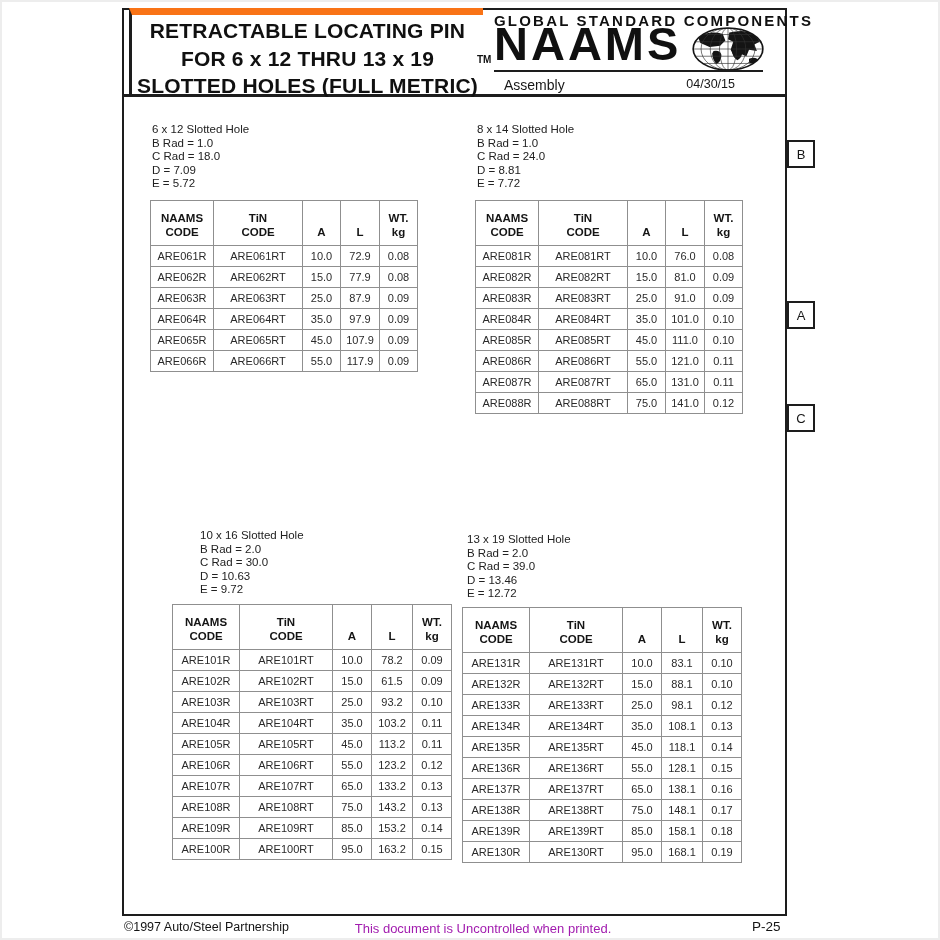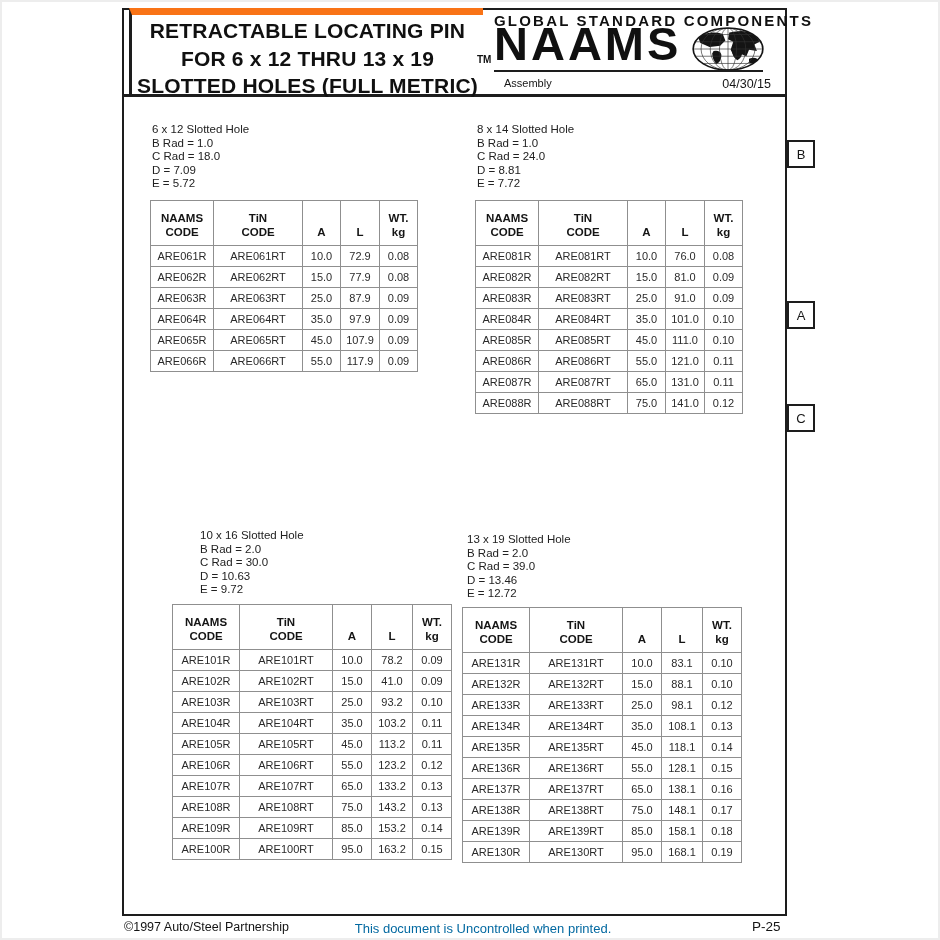--- a/index.html
+++ b/index.html
@@ -41,22 +41,22 @@
     position:absolute; left:477px; top:54px;
     font-size:10px; font-weight:bold; color:#101010;
   }
   .brand-name {
     position:absolute; left:494px; top:20px;
     font-size:47px; font-weight:bold; letter-spacing:3px;
     color:#101010; line-height:1;
   }
   .brand-globe { position:absolute; left:691px; top:26px; width:74px; height:46px; }
   .brand-rule { position:absolute; left:494px; top:70px; width:269px; height:2px; background:#1d1d1d; }
-  .brand-assembly { position:absolute; left:504px; top:77px; font-size:11px; color:#161616; }
-  .brand-date { position:absolute; left:703px; top:77px; width:68px; text-align:right; font-size:12.5px; color:#161616; }
+  .brand-assembly { position:absolute; left:504px; top:77px; font-size:14px; color:#161616; }
+  .brand-date { position:absolute; left:667px; top:77px; width:68px; text-align:right; font-size:12.5px; color:#161616; }
   
   .spec { position:absolute; font-size:11.5px; line-height:13.6px; color:#222; }
   .spec div { white-space:nowrap; }
   
   table.dtable {
     position:absolute; border-collapse:collapse; table-layout:fixed; background:#fff;
   }
   .dtable th, .dtable td {
     border:1px solid #8f8f8f; text-align:center; padding:0;
     overflow:hidden; white-space:nowrap;
@@ -83,21 +83,21 @@
   
   .side-box {
     position:absolute; left:787px; width:28px; height:28px;
     border:2px solid #1d1d1d; background:#fff; box-sizing:border-box;
     display:flex; align-items:center; justify-content:center;
     font-size:13px; color:#161616;
   }
   .side-b { top:140px; } .side-a { top:301px; } .side-c { top:404px; }
   
   .footer-copy   { position:absolute; left:124px; top:920px; font-size:12.5px; color:#141414; }
-  .footer-notice { position:absolute; left:283px; top:921px; width:400px; text-align:center; font-size:13px; color:#0369a1; }
+  .footer-notice { position:absolute; left:283px; top:921px; width:400px; text-align:center; font-size:13px; color:#a21caf; }
   .footer-page   { position:absolute; left:752px; top:919px; width:34px; text-align:left; font-size:13.5px; color:#141414; }
 </style>
 </head>
 <body>
 
 <div class="page-edge"></div>
 
 <div class="main-frame"></div>
 
 <div class="header-band"></div>
@@ -355,21 +355,21 @@
         <td>ARE101R</td>
         <td>ARE101RT</td>
         <td>10.0</td>
         <td>78.2</td>
         <td>0.09</td>
       </tr>
       <tr>
         <td>ARE102R</td>
         <td>ARE102RT</td>
         <td>15.0</td>
-        <td>41.0</td>
+        <td>61.5</td>
         <td>0.09</td>
       </tr>
       <tr>
         <td>ARE103R</td>
         <td>ARE103RT</td>
         <td>25.0</td>
         <td>93.2</td>
         <td>0.10</td>
       </tr>
       <tr>

